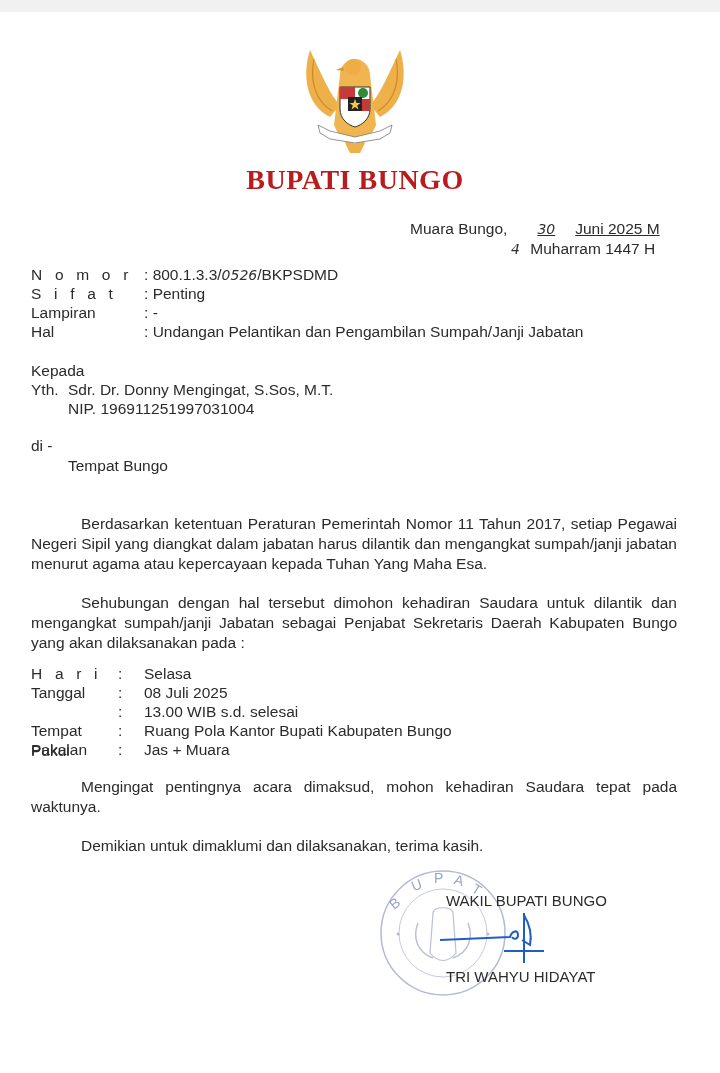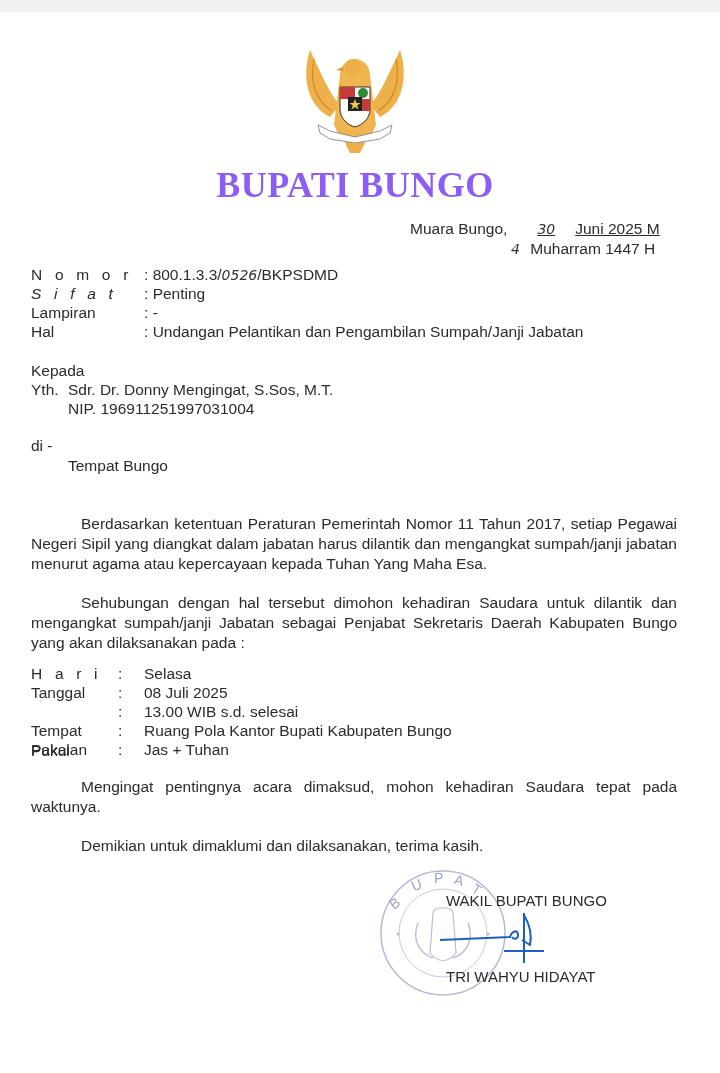--- a/index.html
+++ b/index.html
@@ -4,21 +4,21 @@
 <style>
   html, body { margin:0; padding:0; }
   body { width:720px; height:1073px; background:#ffffff; position:relative; overflow:hidden;
          font-family:"Liberation Sans", "DejaVu Sans", sans-serif; color:#2b2b2b; }
   .topbar { position:absolute; left:0; top:0; width:720px; height:12px; background:#f1f1f1; }
   .abs { position:absolute; white-space:nowrap; }
   .t { font-size:15.5px; line-height:17px; }
   .emblem { position:absolute; left:300px; top:45px; width:110px; height:115px; }
   .title { position:absolute; left:0; width:710px; top:164px; text-align:center;
            font-family:"Liberation Serif", "DejaVu Serif", serif; font-weight:bold;
-           font-size:36px; color:#8b5cf6; letter-spacing:0.5px; }
+           font-size:28px; color:#b91c1c; letter-spacing:0.5px; }
   .hand { font-family:"DejaVu Sans", sans-serif; font-style:italic; font-size:14px; color:#333; }
   .underline { text-decoration:underline; }
   .spaced { letter-spacing:4.2px; }
   .para { position:absolute; left:31px; width:646px; font-size:15.5px; line-height:20px;
           text-align:justify; }
   .para .indent { display:inline-block; width:50px; }
   .stamp { position:absolute; left:378px; top:868px; width:130px; height:130px; }
   .sig { position:absolute; left:440px; top:905px; width:120px; height:60px; }
 </style>
 </head>
@@ -59,21 +59,21 @@
   <span class="hand">4</span>
   <span style="display:inline-block;width:6px;"></span><span>Muharram 1447 H</span>
 </div>
 
 <div class="abs t spaced" style="left:31px; top:266px;">N o m o r</div>
 <div class="abs t" style="left:144px; top:266px;">
   <span>:</span>
   <span>800.1.3.3/</span><span class="hand">0526</span><span>/BKPSDMD</span>
 </div>
 
-<div class="abs t spaced" style="left:31px; top:285px;font-style:italic;">S i f a t</div>
+<div class="abs t spaced" style="left:31px; top:285px;">S i f a t</div>
 <div class="abs t" style="left:144px; top:285px;">
   <span>:</span>
   <span>Penting</span>
 </div>
 
 <div class="abs t" style="left:31px; top:304px;">Lampiran</div>
 <div class="abs t" style="left:144px; top:304px;">
   <span>:</span>
   <span>-</span>
 </div>
@@ -105,21 +105,21 @@
 <div class="abs t" style="left:31px; top:742px;">Pukul</div>
 <div class="abs t" style="left:118px; top:703px;">:</div>
 <div class="abs t" style="left:144px; top:703px;">13.00 WIB s.d. selesai</div>
 
 <div class="abs t" style="left:31px; top:722px;">Tempat</div>
 <div class="abs t" style="left:118px; top:722px;">:</div>
 <div class="abs t" style="left:144px; top:722px;">Ruang Pola Kantor Bupati Kabupaten Bungo</div>
 
 <div class="abs t" style="left:31px; top:741px;">Pakaian</div>
 <div class="abs t" style="left:118px; top:741px;">:</div>
-<div class="abs t" style="left:144px; top:741px;">Jas + Tuhan</div>
+<div class="abs t" style="left:144px; top:741px;">Jas + Muara</div>
 
 <div class="para" style="top:777px;"><span class="indent"></span><span>Mengingat pentingnya acara dimaksud, mohon kehadiran Saudara tepat pada waktunya.</span></div>
 <div class="para" style="top:836px;"><span class="indent"></span><span>Demikian untuk dimaklumi dan dilaksanakan, terima kasih.</span></div>
 
 <svg class="stamp" viewBox="0 0 130 130">
   <circle cx="65" cy="65" r="62" fill="none" stroke="#b4bad6" stroke-width="1.5"></circle>
   <circle cx="65" cy="65" r="44" fill="none" stroke="#c4c9e0" stroke-width="1"></circle>
   <text x="14" y="40" fill="#9aa3c8" font-size="14" font-family="Liberation Sans, sans-serif" transform="rotate(-38 18 38)">B</text>
   <text x="34" y="22" fill="#9aa3c8" font-size="14" font-family="Liberation Sans, sans-serif" transform="rotate(-20 38 18)">U</text>
   <text x="56" y="15" fill="#9aa3c8" font-size="14" font-family="Liberation Sans, sans-serif">P</text>

